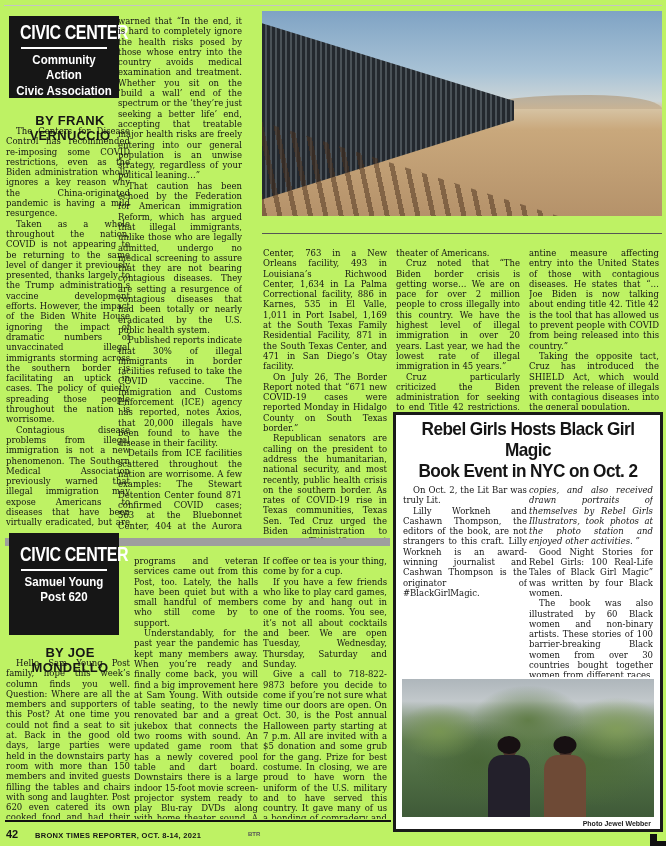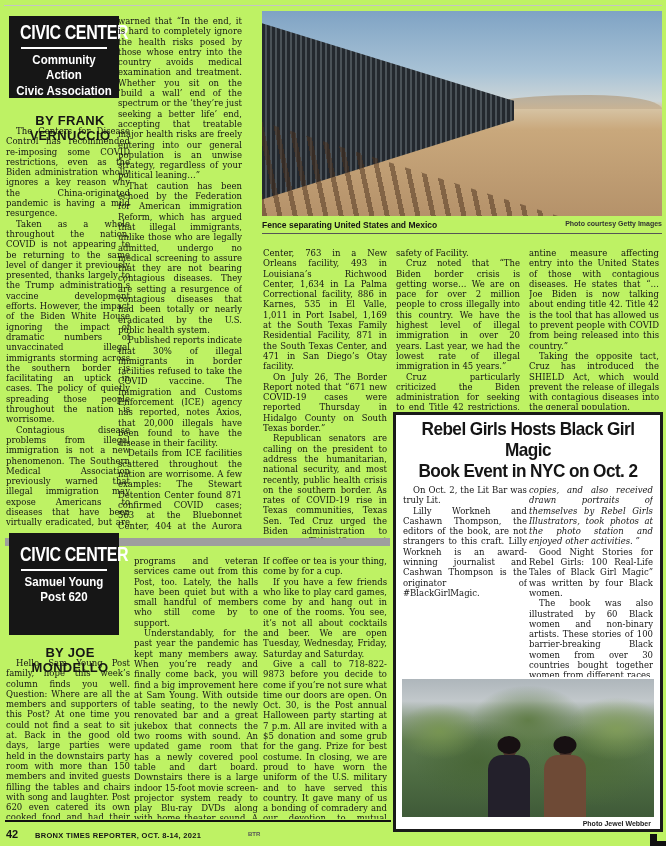--- a/index.html
+++ b/index.html
@@ -137,33 +137,29 @@
       <p class="body-p">That caution has been echoed by the Federation for American immigration Reform, which has argued that illegal immigrants, unlike those who are legally admitted, undergo no medical screening to assure that they are not bearing contagious diseases. They are setting a resurgence of contagious diseases that had been totally or nearly eradicated by the U.S. public health system.</p>
       <p class="body-p">Published reports indicate that 30% of illegal immigrants in border facilities refused to take the COVID vaccine. The Immigration and Customs Enforcement (ICE) agency has reported, notes Axios, that 20,000 illegals have been found to have the disease in their facility.</p>
       <p class="body-p">Details from ICE facilities scattered throughout the nation are worrisome. A few examples: The Stewart Detention Center found 871 confirmed COVID cases; 563 at the Bluebonnet Center, 404 at the Aurora Contact Facility, 609 in the El Paso Service Processing Center, 423 in the Otero County Processing Center, 460 in the Houston Contract Facility, 471 in the Montgomery Processing</p>
     </div>
 
   <figure id="border-photo">
     <div class="hills"></div>
     <div class="fence"></div>
     <div class="fence-shadows"></div>
   </figure>
-  <div class="caption-row">
-    <span class="cap">Fence separating United States and Mexico</span>
-    <span class="credit">Photo courtesy Getty Images</span>
-  </div>
   <div class="caption-rule"></div>
 
   <div class="col" id="c3">
       <p class="body-p cont">Center, 763 in a New Orleans facility, 493 in Louisiana’s Richwood Center, 1,634 in La Palma Correctional facility, 886 in Karnes, 535 in El Valle, 1,011 in Port Isabel, 1,169 at the South Texas Family Residential Facility, 871 in the South Texas Center, and 471 in San Diego’s Otay facility.</p>
-      <p class="body-p">On July 26, The Border Report noted that “671 new COVID-19 cases were reported Thursday in Hidalgo County on South Texas border.”</p>
+      <p class="body-p">On July 26, The Border Report noted that “671 new COVID-19 cases were reported Monday in Hidalgo County on South Texas border.”</p>
       <p class="body-p">Republican senators are calling on the president to address the humanitarian, national security, and most recently, public health crisis on the southern border. As rates of COVID-19 rise in Texas communities, Texas Sen. Ted Cruz urged the Biden administration to preserve Title 42 prompt expulsions of illegal immigrants to protect the health and</p>
     </div>
   <div class="col" id="c4">
-      <p class="body-p cont">safety of Facility.</p>
+      <p class="body-p cont">theater of Americans.</p>
       <p class="body-p">Cruz noted that “The Biden border crisis is getting worse… We are on pace for over 2 million people to cross illegally into this country. We have the highest level of illegal immigration in over 20 years. Last year, we had the lowest rate of illegal immigration in 45 years.”</p>
       <p class="body-p">Cruz particularly criticized the Biden administration for seeking to end Title 42 restrictions, the Sanitation and Quar-</p>
     </div>
   <div class="col" id="c5">
       <p class="body-p cont">antine measure affecting entry into the United States of those with contagious diseases. He states that “…Joe Biden is now talking about ending title 42. Title 42 is the tool that has allowed us to prevent people with COVID from being released into this country.”</p>
       <p class="body-p">Taking the opposite tact, Cruz has introduced the SHIELD Act, which would prevent the release of illegals with contagious diseases into the general population.</p>
     </div>
 
   <div class="gray-bar"></div>
 
@@ -180,21 +176,21 @@
 
   <div class="col" id="c6">
       <p class="body-p">Hello Sam Young Post family, hope this week’s column finds you well. Question: Where are all the members and supporters of this Post? At one time you could not find a seat to sit at. Back in the good old days, large parties were held in the downstairs party room with more than 150 members and invited guests filling the tables and chairs with song and laughter. Post 620 even catered its own cooked food and had their own brand of dishes and silverware. Many community</p>
     </div>
   <div class="col" id="c7">
       <p class="body-p cont">programs and veteran services came out from this Post, too. Lately, the halls have been quiet but with a small handful of members who still come by to support.</p>
       <p class="body-p">Understandably, for the past year the pandemic has kept many members away. When you’re ready and finally come back, you will find a big improvement here at Sam Young. With outside table seating, to the newly renovated bar and a great jukebox that connects the two rooms with sound. An updated game room that has a newly covered pool table and dart board. Downstairs there is a large indoor 15-foot movie screen-projector system ready to play Blu-ray DVDs along with home theater sound. A BINGO system, and a stage for the performing arts. All we need is you.</p>
     </div>
   <div class="col" id="c8">
       <p class="body-p cont">If coffee or tea is your thing, come by for a cup.</p>
-      <p class="body-p">If you have a few friends who like to play card games, come by and hang out in one of the rooms. You see, it’s not all about cocktails and beer. We are open Tuesday, Wednesday, Friday, Saturday and Saturday.</p>
+      <p class="body-p">If you have a few friends who like to play card games, come by and hang out in one of the rooms. You see, it’s not all about cocktails and beer. We are open Tuesday, Wednesday, Thursday, Saturday and Sunday.</p>
       <p class="body-p">Give a call to 718-822-9873 before you decide to come if you’re not sure what time our doors are open. On Oct. 30, is the Post annual Halloween party starting at 7 p.m. All are invited with a $5 donation and some grub for the gang. Prize for best costume. In closing, we are proud to have worn the uniform of the U.S. military and to have served this country. It gave many of us a bonding of comradery and our devotion to mutual helpfulness.</p>
     </div>
 
   <section id="rebel-box">
     <h2 class="rebel-headline">
       <div>Rebel Girls Hosts Black Girl Magic</div>
       <div>Book Event in NYC on Oct. 2</div>
     </h2>
     <div class="rebel-cols">
       <div class="rebel-col">

